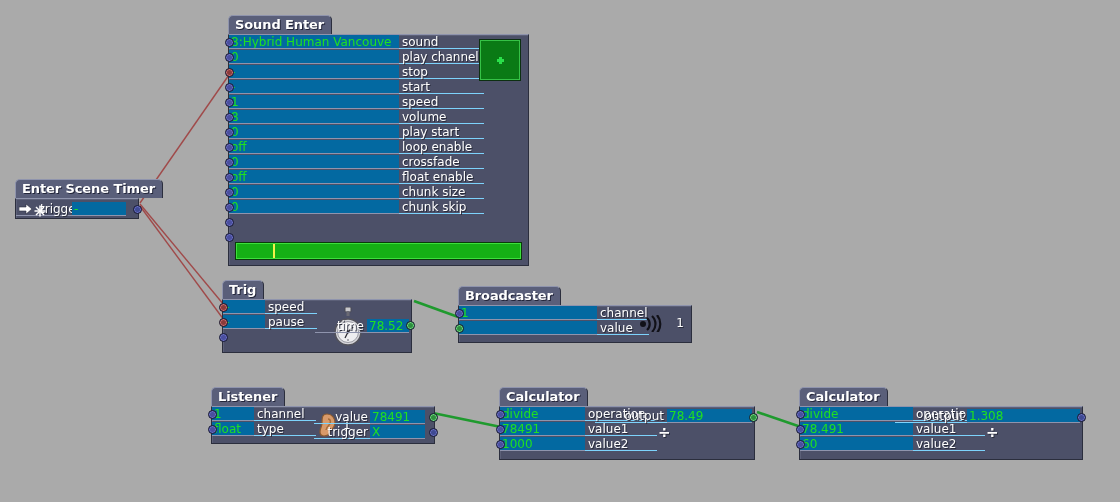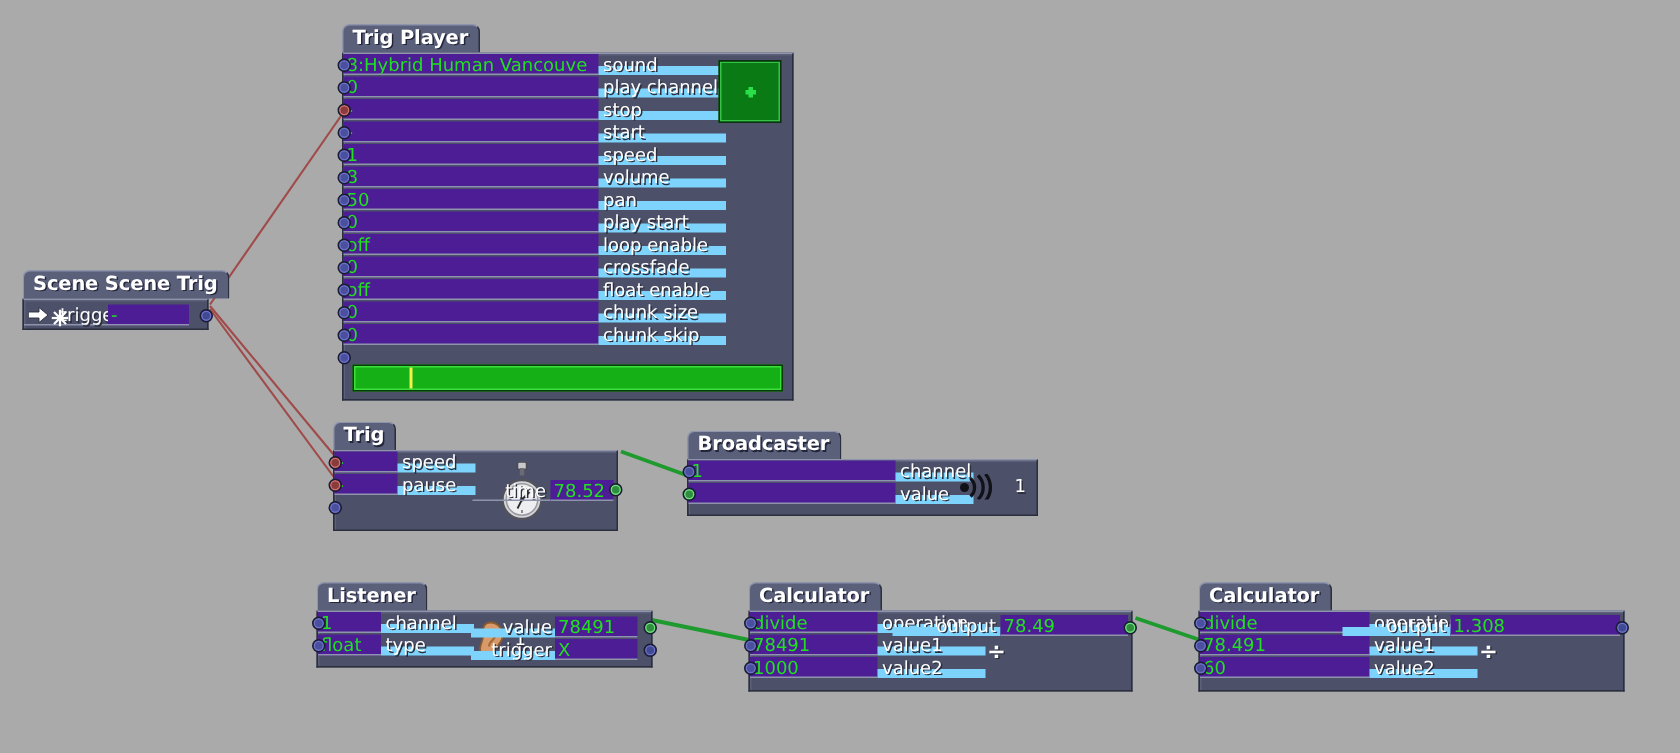--- a/index.html
+++ b/index.html
@@ -35,38 +35,38 @@
   .node-body{
     background:#4c5068;
     border:1px solid #2b2e3d;
     border-top:1px solid #8f94ad;
     position:relative;
     box-shadow:1px 1px 0 #5c6078 inset;
   }
   .rows{position:relative;}
   .row{display:flex;align-items:stretch;height:15px;position:relative;}
   .field{
-    background:#4c1d95;
+    background:#0369a1;
     color:#20e020;
     font-size:12px;
     line-height:14px;
     height:14px;
     overflow:hidden;
     white-space:nowrap;
     padding:0 0 0 2px;
     border-bottom:1px solid #8f94ad;
     box-sizing:border-box;
     flex:0 0 auto;
   }
   .plabel{
     color:#ffffff;
     font-size:12px;
     line-height:14px;
     height:14px;
-    border-bottom:6px solid #7dd3fc;
+    border-bottom:1px solid #7dd3fc;
     padding:0 2px 0 3px;
     white-space:nowrap;
     box-sizing:border-box;
     flex:0 0 auto;
     text-shadow:1px 1px 0 #2a2d3c;
   }
   .plabel.right{text-align:right;}
 
   
   .port{
@@ -189,21 +189,21 @@
     <path d="M140,203 L231,72" stroke="#a04a4a" stroke-width="1.4" fill="none"></path>
     <path d="M140,204 L224,305" stroke="#a04a4a" stroke-width="1.4" fill="none"></path>
     <path d="M140,206 L224,320" stroke="#a04a4a" stroke-width="1.4" fill="none"></path>
 
     <path d="M414,301 L461,318" stroke="#1f9a2e" stroke-width="2.6" fill="none"></path>
     <path d="M428,412 L501,427" stroke="#1f9a2e" stroke-width="2.6" fill="none"></path>
     <path d="M757,412 L801,427" stroke="#1f9a2e" stroke-width="2.6" fill="none"></path>
   </svg>
 
   <div class="node" id="soundplayer">
-    <div class="node-title">Trig Player</div>
+    <div class="node-title">Sound Enter</div>
     <div class="node-body">
       <div class="rows" id="sp-rows">
           <div class="row">
             <span class="field">8:Hybrid Human Vancouve</span>
             <span class="plabel">sound</span>
           </div>
           <div class="row">
             <span class="field">0</span>
             <span class="plabel">play channel</span>
           </div>
@@ -215,24 +215,20 @@
             <span class="field">-</span>
             <span class="plabel">start</span>
           </div>
           <div class="row">
             <span class="field">1</span>
             <span class="plabel">speed</span>
           </div>
           <div class="row">
             <span class="field">8</span>
             <span class="plabel">volume</span>
-          </div>
-          <div class="row">
-            <span class="field">50</span>
-            <span class="plabel">pan</span>
           </div>
           <div class="row">
             <span class="field">0</span>
             <span class="plabel">play start</span>
           </div>
           <div class="row">
             <span class="field">off</span>
             <span class="plabel">loop enable</span>
           </div>
           <div class="row">
@@ -269,21 +265,21 @@
         <span class="port" style="left: -4px; top: 123px;"></span>
         <span class="port" style="left: -4px; top: 138px;"></span>
         <span class="port" style="left: -4px; top: 153px;"></span>
         <span class="port" style="left: -4px; top: 168px;"></span>
         <span class="port" style="left: -4px; top: 183px;"></span>
         <span class="port" style="left: -4px; top: 198px;"></span>
       </div>
   </div>
 
   <div class="node" id="entertrig">
-    <div class="node-title">Scene Scene Trig</div>
+    <div class="node-title">Enter Scene Timer</div>
     <div class="node-body">
       <span class="arrow-icon">
         <svg width="14" height="12" viewBox="0 0 14 12">
           <path d="M0,4 L7,4 L7,1 L13,6 L7,11 L7,8 L0,8 Z" fill="#ffffff" stroke="#2a2d3c" stroke-width="0.6"></path>
         </svg>
       </span>
       <span class="snow-icon">
         <svg width="12" height="12" viewBox="0 0 12 12">
           <g stroke="#ffffff" stroke-width="1.5">
             <line x1="6" y1="0.5" x2="6" y2="11.5"></line>

